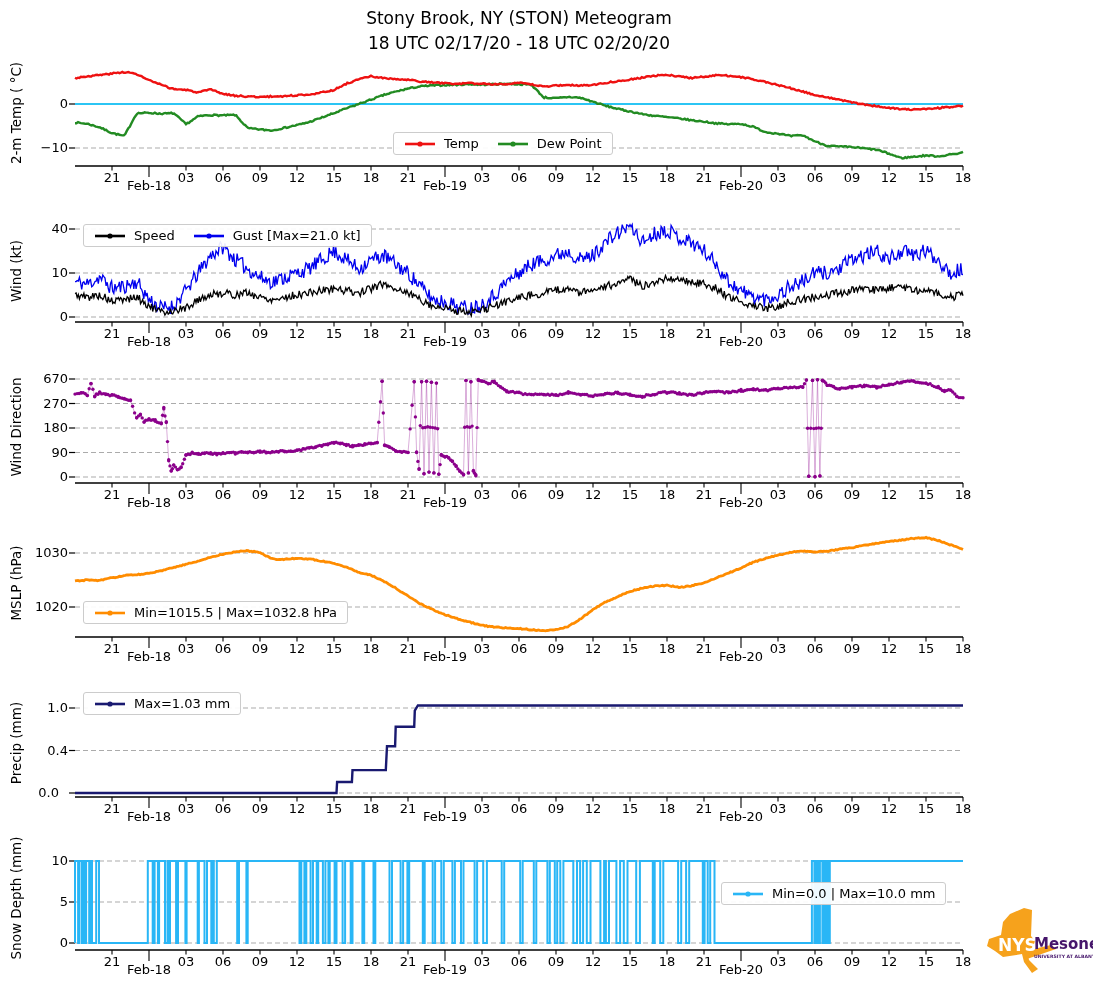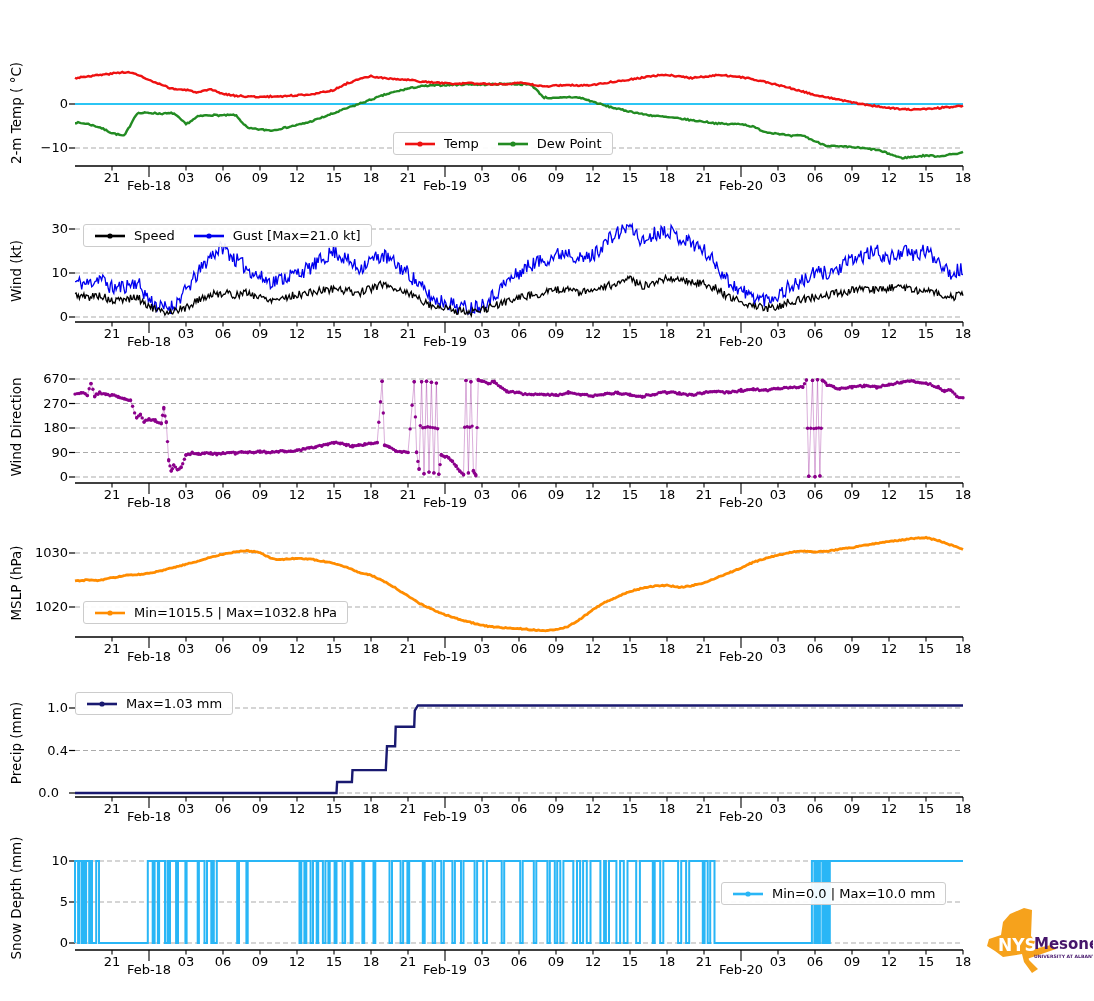--- a/index.html
+++ b/index.html
@@ -808,20 +808,24 @@
       <circle cx="956.8" cy="396.6" r="1.7" fill="#8b008b"></circle>
       <circle cx="956.8" cy="396.2" r="1.7" fill="#8b008b"></circle>
       <circle cx="958.9" cy="397.6" r="1.7" fill="#8b008b"></circle>
       <circle cx="960.9" cy="397.6" r="1.7" fill="#8b008b"></circle>
       <circle cx="963.0" cy="397.8" r="1.7" fill="#8b008b"></circle>
       <path d="M75.0,580.9L76.5,580.6L78.0,580.5L79.4,581.1L80.9,580.6L82.4,580.5L83.9,580.7L85.4,579.7L86.8,579.7L88.3,579.8L89.8,580.2L91.3,579.9L92.8,580.1L94.2,580.3L95.7,580.1L97.2,580.8L98.7,580.3L100.2,580.1L101.6,579.7L103.1,580.0L104.6,579.1L106.1,578.8L107.6,578.5L109.0,578.2L110.5,577.7L112.0,577.7L113.5,577.4L115.0,577.7L116.4,577.3L117.9,577.1L119.4,576.3L120.9,576.5L122.4,576.2L123.8,575.6L125.3,575.4L126.8,575.0L128.3,575.0L129.8,574.8L131.2,574.7L132.7,575.1L134.2,574.9L135.7,574.8L137.2,574.9L138.6,574.1L140.1,574.7L141.6,574.2L143.1,574.4L144.6,573.9L146.0,573.4L147.5,573.1L149.0,573.3L150.5,572.8L152.0,572.8L153.4,572.6L154.9,572.5L156.4,571.4L157.9,571.3L159.4,570.8L160.8,570.6L162.3,570.7L163.8,569.8L165.3,569.8L166.8,569.0L168.2,568.7L169.7,568.2L171.2,568.2L172.7,567.9L174.2,567.1L175.6,567.3L177.1,566.4L178.6,566.4L180.1,565.6L181.6,565.8L183.0,564.7L184.5,565.0L186.0,564.0L187.5,563.9L189.0,563.1L190.4,563.1L191.9,562.8L193.4,562.4L194.9,562.1L196.4,561.9L197.8,561.1L199.3,560.8L200.8,560.3L202.3,559.8L203.8,559.3L205.2,559.2L206.7,558.5L208.2,557.7L209.7,557.6L211.2,557.2L212.6,556.5L214.1,556.3L215.6,556.4L217.1,555.8L218.6,555.5L220.0,554.4L221.5,554.6L223.0,554.5L224.5,553.9L226.0,553.4L227.4,553.3L228.9,553.1L230.4,553.1L231.9,552.9L233.4,552.0L234.8,552.0L236.3,551.7L237.8,551.7L239.3,551.6L240.8,551.0L242.2,551.2L243.7,551.2L245.2,551.2L246.7,550.5L248.2,550.7L249.6,551.5L251.1,551.1L252.6,551.7L254.1,551.3L255.6,551.8L257.0,551.8L258.5,552.3L260.0,552.6L261.5,553.5L263.0,553.9L264.4,555.2L265.9,556.0L267.4,556.1L268.9,557.0L270.4,558.1L271.8,558.3L273.3,558.7L274.8,559.0L276.3,559.5L277.8,559.6L279.2,559.4L280.7,559.5L282.2,559.2L283.7,559.7L285.2,559.0L286.6,558.8L288.1,559.2L289.6,559.2L291.1,558.9L292.6,558.3L294.0,558.9L295.5,558.4L297.0,558.5L298.5,558.3L300.0,558.3L301.4,558.3L302.9,558.8L304.4,559.1L305.9,558.7L307.4,559.2L308.8,558.9L310.3,558.8L311.8,559.2L313.3,559.1L314.8,560.2L316.2,559.9L317.7,560.6L319.2,561.0L320.7,561.3L322.2,561.4L323.6,561.1L325.1,562.0L326.6,561.8L328.1,562.2L329.6,562.1L331.0,562.7L332.5,563.1L334.0,563.4L335.5,564.0L337.0,564.3L338.4,564.7L339.9,565.0L341.4,565.6L342.9,566.3L344.4,566.8L345.8,566.9L347.3,567.3L348.8,568.3L350.3,568.7L351.8,569.1L353.2,570.0L354.7,571.0L356.2,571.1L357.7,572.2L359.2,572.3L360.6,573.1L362.1,573.4L363.6,573.7L365.1,573.9L366.6,574.0L368.0,574.8L369.5,574.4L371.0,575.2L372.5,576.3L374.0,576.1L375.4,577.4L376.9,578.2L378.4,578.9L379.9,579.2L381.4,580.0L382.8,580.7L384.3,581.9L385.8,582.1L387.3,583.2L388.8,584.4L390.2,585.0L391.7,586.1L393.2,586.9L394.7,587.0L396.2,588.5L397.6,589.7L399.1,590.7L400.6,591.8L402.1,592.3L403.6,593.2L405.0,594.0L406.5,594.8L408.0,595.8L409.5,597.2L411.0,597.9L412.4,598.6L413.9,599.6L415.4,600.5L416.9,601.6L418.4,603.0L419.8,603.9L421.3,604.0L422.8,604.7L424.3,606.1L425.8,606.6L427.2,607.4L428.7,607.3L430.2,608.4L431.7,608.8L433.2,609.5L434.6,610.6L436.1,611.5L437.6,611.6L439.1,612.6L440.6,612.9L442.0,613.5L443.5,613.8L445.0,615.0L446.5,615.5L448.0,615.2L449.4,615.9L450.9,616.9L452.4,617.4L453.9,617.3L455.4,618.1L456.8,618.2L458.3,619.4L459.8,619.5L461.3,620.1L462.8,620.4L464.2,621.0L465.7,620.9L467.2,621.6L468.7,621.6L470.2,621.8L471.6,623.1L473.1,622.5L474.6,623.8L476.1,624.0L477.6,624.0L479.0,624.7L480.5,625.1L482.0,625.1L483.5,625.1L485.0,626.1L486.4,625.5L487.9,626.6L489.4,626.1L490.9,626.5L492.4,626.4L493.8,627.3L495.3,627.1L496.8,626.9L498.3,627.0L499.8,627.4L501.2,627.7L502.7,628.2L504.2,628.1L505.7,627.5L507.2,628.2L508.6,628.1L510.1,628.0L511.6,628.4L513.1,628.5L514.6,628.6L516.0,628.7L517.5,628.5L519.0,628.9L520.5,628.3L522.0,629.2L523.4,629.1L524.9,629.1L526.4,628.8L527.9,629.6L529.4,630.0L530.8,629.9L532.3,630.1L533.8,629.6L535.3,630.3L536.8,630.5L538.2,629.9L539.7,630.4L541.2,630.6L542.7,630.5L544.2,630.6L545.6,630.8L547.1,630.5L548.6,630.3L550.1,629.9L551.6,629.8L553.0,630.0L554.5,629.8L556.0,629.4L557.5,629.3L559.0,629.0L560.4,628.4L561.9,628.3L563.4,628.1L564.9,627.1L566.4,627.2L567.8,627.0L569.3,625.6L570.8,624.7L572.3,623.6L573.8,623.3L575.2,622.5L576.7,621.5L578.2,620.7L579.7,619.1L581.2,618.8L582.6,617.6L584.1,615.9L585.6,614.9L587.1,614.5L588.6,612.9L590.0,611.8L591.5,610.8L593.0,609.3L594.5,608.5L596.0,608.0L597.4,606.6L598.9,606.2L600.4,604.9L601.9,604.1L603.4,603.1L604.8,602.1L606.3,601.9L607.8,600.8L609.3,600.6L610.8,599.7L612.2,599.4L613.7,598.3L615.2,598.2L616.7,597.2L618.2,596.5L619.6,595.7L621.1,595.4L622.6,594.2L624.1,594.0L625.6,593.4L627.0,592.4L628.5,592.2L630.0,591.7L631.5,591.3L633.0,591.0L634.4,589.8L635.9,590.1L637.4,589.5L638.9,589.5L640.4,588.2L641.8,588.4L643.3,588.1L644.8,587.4L646.3,587.5L647.8,587.3L649.2,586.8L650.7,586.3L652.2,586.8L653.7,586.5L655.2,585.6L656.6,585.7L658.1,585.6L659.6,586.0L661.1,585.7L662.6,585.3L664.0,585.9L665.5,585.4L667.0,585.0L668.5,585.5L670.0,586.0L671.4,586.5L672.9,585.9L674.4,586.7L675.9,586.9L677.4,586.7L678.8,587.5L680.3,587.3L681.8,586.7L683.3,587.3L684.8,587.0L686.2,586.2L687.7,586.0L689.2,586.4L690.7,586.4L692.2,585.5L693.6,585.5L695.1,584.5L696.6,584.5L698.1,584.1L699.6,583.9L701.0,583.8L702.5,583.4L704.0,582.7L705.5,582.1L707.0,581.8L708.4,581.2L709.9,580.5L711.4,579.5L712.9,579.3L714.4,579.0L715.8,578.3L717.3,577.6L718.8,576.5L720.3,576.2L721.8,575.8L723.2,575.5L724.7,574.5L726.2,573.7L727.7,573.3L729.2,572.9L730.6,571.8L732.1,572.1L733.6,571.0L735.1,570.3L736.6,569.5L738.0,569.5L739.5,568.9L741.0,568.3L742.5,567.3L744.0,566.6L745.4,566.1L746.9,564.9L748.4,564.4L749.9,563.3L751.4,563.5L752.8,562.0L754.3,561.9L755.8,561.0L757.3,561.4L758.8,560.3L760.2,559.6L761.7,559.8L763.2,559.5L764.7,558.9L766.2,557.9L767.6,557.9L769.1,557.4L770.6,557.1L772.1,556.3L773.6,556.6L775.0,555.6L776.5,555.6L778.0,555.2L779.5,554.4L781.0,554.7L782.4,554.6L783.9,554.0L785.4,553.5L786.9,553.2L788.4,553.1L789.8,552.2L791.3,552.5L792.8,552.2L794.3,551.5L795.8,551.8L797.2,551.3L798.7,551.3L800.2,551.1L801.7,551.1L803.2,551.3L804.6,550.9L806.1,551.5L807.6,551.2L809.1,551.5L810.6,551.3L812.0,551.6L813.5,552.0L815.0,552.0L816.5,552.2L818.0,551.9L819.4,551.3L820.9,551.2L822.4,551.6L823.9,551.1L825.4,551.3L826.8,551.1L828.3,551.5L829.8,550.8L831.3,550.2L832.8,550.2L834.2,550.6L835.7,549.6L837.2,550.1L838.7,549.3L840.2,548.7L841.6,548.9L843.1,548.4L844.6,548.3L846.1,548.0L847.6,548.3L849.0,547.6L850.5,547.8L852.0,547.9L853.5,547.8L855.0,547.3L856.4,546.5L857.9,546.5L859.4,545.8L860.9,545.9L862.4,545.5L863.8,545.1L865.3,544.9L866.8,545.0L868.3,545.0L869.8,544.3L871.2,544.4L872.7,543.8L874.2,544.0L875.7,543.2L877.2,543.4L878.6,543.4L880.1,542.7L881.6,542.6L883.1,542.1L884.6,542.3L886.0,541.7L887.5,541.7L889.0,541.6L890.5,541.2L892.0,540.9L893.4,541.2L894.9,540.4L896.4,540.9L897.9,540.9L899.4,540.0L900.8,540.4L902.3,539.5L903.8,540.0L905.3,539.8L906.8,539.0L908.2,539.3L909.7,538.8L911.2,538.2L912.7,538.5L914.2,538.8L915.6,538.1L917.1,538.1L918.6,537.7L920.1,538.3L921.6,538.0L923.0,537.8L924.5,538.0L926.0,537.4L927.5,538.3L929.0,538.0L930.4,538.5L931.9,539.4L933.4,539.0L934.9,539.6L936.4,540.3L937.8,540.7L939.3,540.5L940.8,541.5L942.3,542.4L943.8,542.2L945.2,543.0L946.7,543.6L948.2,544.3L949.7,545.0L951.2,544.8L952.6,545.3L954.1,546.2L955.6,546.4L957.1,547.1L958.6,547.8L960.0,548.3L961.5,548.7L963.0,549.4" fill="none" stroke="#ff8c00" stroke-width="2.8"></path>
       <path d="M75.0,793.0L336.5,793.0L337.1,782.0L351.9,782.0L352.5,770.1L385.8,770.1L387.0,746.3L395.1,746.3L395.7,726.7L414.2,726.7L414.8,710.6L417.9,705.5L963.0,705.5" fill="none" stroke="#191970" stroke-width="2.4"></path>
       <path d="M75.0,943.0L75.0,943.0L75.0,861.0L78.1,861.0L78.1,943.0L79.3,943.0L79.3,861.0L81.8,861.0L81.8,943.0L83.6,943.0L83.6,861.0L84.6,861.0L84.6,943.0L86.1,943.0L86.1,861.0L89.2,861.0L89.2,943.0L91.0,943.0L91.0,861.0L92.0,861.0L92.0,943.0L96.2,943.0L96.2,861.0L99.0,861.0L99.0,943.0L147.8,943.0L147.8,861.0L152.7,861.0L152.7,943.0L154.6,943.0L154.6,861.0L157.9,861.0L157.9,943.0L159.1,943.0L159.1,861.0L165.0,861.0L165.0,943.0L167.5,943.0L167.5,861.0L168.5,861.0L168.5,943.0L170.0,943.0L170.0,861.0L176.1,861.0L176.1,943.0L178.0,943.0L178.0,861.0L185.4,861.0L185.4,943.0L186.6,943.0L186.6,861.0L197.7,861.0L197.7,943.0L198.9,943.0L198.9,861.0L204.5,861.0L204.5,943.0L207.0,943.0L207.0,861.0L211.3,861.0L211.3,943.0L212.5,943.0L212.5,861.0L213.8,861.0L213.8,943.0L216.8,943.0L216.8,861.0L237.2,861.0L237.2,943.0L239.0,943.0L239.0,861.0L246.4,861.0L246.4,943.0L247.7,943.0L247.7,861.0L299.5,861.0L299.5,943.0L301.3,943.0L301.3,861.0L304.4,861.0L304.4,943.0L306.3,943.0L306.3,861.0L310.6,861.0L310.6,943.0L313.0,943.0L313.0,861.0L316.7,861.0L316.7,943.0L318.2,943.0L318.2,861.0L322.9,861.0L322.9,943.0L325.4,943.0L325.4,861.0L328.4,861.0L328.4,943.0L329.7,943.0L329.7,861.0L334.6,861.0L334.6,943.0L336.5,943.0L336.5,861.0L342.6,861.0L342.6,943.0L345.1,943.0L345.1,861.0L350.7,861.0L350.7,943.0L352.5,943.0L352.5,861.0L362.4,861.0L362.4,943.0L364.2,943.0L364.2,861.0L373.5,861.0L373.5,943.0L375.3,943.0L375.3,861.0L389.5,861.0L389.5,943.0L392.0,943.0L392.0,861.0L400.6,861.0L400.6,943.0L403.1,943.0L403.1,861.0L407.4,861.0L407.4,943.0L409.2,943.0L409.2,861.0L422.8,861.0L422.8,943.0L424.7,943.0L424.7,861.0L432.7,861.0L432.7,943.0L435.1,943.0L435.1,861.0L441.3,861.0L441.3,943.0L443.8,943.0L443.8,861.0L452.4,861.0L452.4,943.0L454.9,943.0L454.9,861.0L461.0,861.0L461.0,943.0L463.5,943.0L463.5,861.0L474.6,861.0L474.6,943.0L477.1,943.0L477.1,861.0L483.2,861.0L483.2,943.0L486.9,943.0L486.9,861.0L501.7,861.0L501.7,943.0L504.2,943.0L504.2,861.0L520.2,861.0L520.2,943.0L522.7,943.0L522.7,861.0L533.8,861.0L533.8,943.0L536.3,943.0L536.3,861.0L547.4,861.0L547.4,943.0L549.8,943.0L549.8,861.0L554.8,861.0L554.8,943.0L557.2,943.0L557.2,861.0L560.3,861.0L560.3,943.0L563.4,943.0L563.4,861.0L573.3,861.0L573.3,943.0L577.0,943.0L577.0,861.0L580.1,861.0L580.1,943.0L583.1,943.0L583.1,861.0L586.8,861.0L586.8,943.0L590.5,943.0L590.5,861.0L600.4,861.0L600.4,943.0L604.1,943.0L604.1,861.0L605.9,861.0L605.9,943.0L609.0,943.0L609.0,861.0L616.4,861.0L616.4,943.0L620.1,943.0L620.1,861.0L623.8,861.0L623.8,943.0L627.5,943.0L627.5,861.0L636.2,861.0L636.2,943.0L639.9,943.0L639.9,861.0L652.8,861.0L652.8,943.0L654.7,943.0L654.7,861.0L660.2,861.0L660.2,943.0L663.3,943.0L663.3,861.0L678.1,861.0L678.1,943.0L681.2,943.0L681.2,861.0L686.1,861.0L686.1,943.0L689.2,943.0L689.2,861.0L702.8,861.0L702.8,943.0L704.6,943.0L704.6,861.0L707.7,861.0L707.7,943.0L710.2,943.0L710.2,861.0L714.5,861.0L714.5,943.0L811.9,943.0L811.9,861.0L814.4,861.0L814.4,943.0L816.2,943.0L816.2,861.0L818.1,861.0L818.1,943.0L819.9,943.0L819.9,861.0L822.4,861.0L822.4,943.0L824.3,943.0L824.3,861.0L825.9,861.0L825.9,943.0L827.3,943.0L827.3,861.0L828.3,861.0L828.3,943.0L829.8,943.0L829.8,861.0L963.0,861.0" fill="none" stroke="#29b6f6" stroke-width="2"></path>
     </svg>
 
+  <div class="chart-title">
+    <div>Stony Brook, NY (STON) Meteogram</div>
+    <div>18 UTC 02/17/20 - 18 UTC 02/20/20</div>
+  </div>
 
   <div id="text-layer">
       <div class="ytick" style="left:16px;top:97px;">0</div>
       <div class="ytick" style="left:16px;top:141px;">−10</div>
       <div class="xtick" style="left:80px;top:171px;">21</div>
       <div class="xtick" style="left:117px;top:179px;">Feb-18</div>
       <div class="xtick" style="left:154px;top:171px;">03</div>
       <div class="xtick" style="left:191px;top:171px;">06</div>
       <div class="xtick" style="left:228px;top:171px;">09</div>
       <div class="xtick" style="left:265px;top:171px;">12</div>
@@ -839,21 +843,21 @@
       <div class="xtick" style="left:709px;top:179px;">Feb-20</div>
       <div class="xtick" style="left:746px;top:171px;">03</div>
       <div class="xtick" style="left:783px;top:171px;">06</div>
       <div class="xtick" style="left:820px;top:171px;">09</div>
       <div class="xtick" style="left:857px;top:171px;">12</div>
       <div class="xtick" style="left:894px;top:171px;">15</div>
       <div class="xtick" style="left:931px;top:171px;">18</div>
       <div class="ylab" style="left:-69px;top:105px;width:170px;">2-m Temp ( °C)</div>
       <div class="ytick" style="left:16px;top:310px;">0</div>
       <div class="ytick" style="left:16px;top:266px;">10</div>
-      <div class="ytick" style="left:16px;top:222px;">30</div>
+      <div class="ytick" style="left:16px;top:222px;">40</div>
       <div class="xtick" style="left:80px;top:327px;">21</div>
       <div class="xtick" style="left:117px;top:335px;">Feb-18</div>
       <div class="xtick" style="left:154px;top:327px;">03</div>
       <div class="xtick" style="left:191px;top:327px;">06</div>
       <div class="xtick" style="left:228px;top:327px;">09</div>
       <div class="xtick" style="left:265px;top:327px;">12</div>
       <div class="xtick" style="left:302px;top:327px;">15</div>
       <div class="xtick" style="left:339px;top:327px;">18</div>
       <div class="xtick" style="left:376px;top:327px;">21</div>
       <div class="xtick" style="left:413px;top:335px;">Feb-19</div>
@@ -1021,21 +1025,21 @@
       </div>
       <div class="legend" style="left:83px;top:601px;">
         <span class="entry">
           <svg width="32" height="12">
             <line x1="1" y1="6" x2="31" y2="6" stroke="#ff8c00" stroke-width="2.6"></line>
             <circle cx="16" cy="6" r="2.6" fill="#ff8c00"></circle>
           </svg>
           <span>Min=1015.5 | Max=1032.8 hPa</span>
         </span>
       </div>
-      <div class="legend" style="left:75px;top:692px;">
+      <div class="legend" style="left:83px;top:692px;">
         <span class="entry">
           <svg width="32" height="12">
             <line x1="1" y1="6" x2="31" y2="6" stroke="#191970" stroke-width="2.6"></line>
             <circle cx="16" cy="6" r="2.6" fill="#191970"></circle>
           </svg>
           <span>Max=1.03 mm</span>
         </span>
       </div>
       <div class="legend" style="left:721px;top:882px;">
         <span class="entry">

